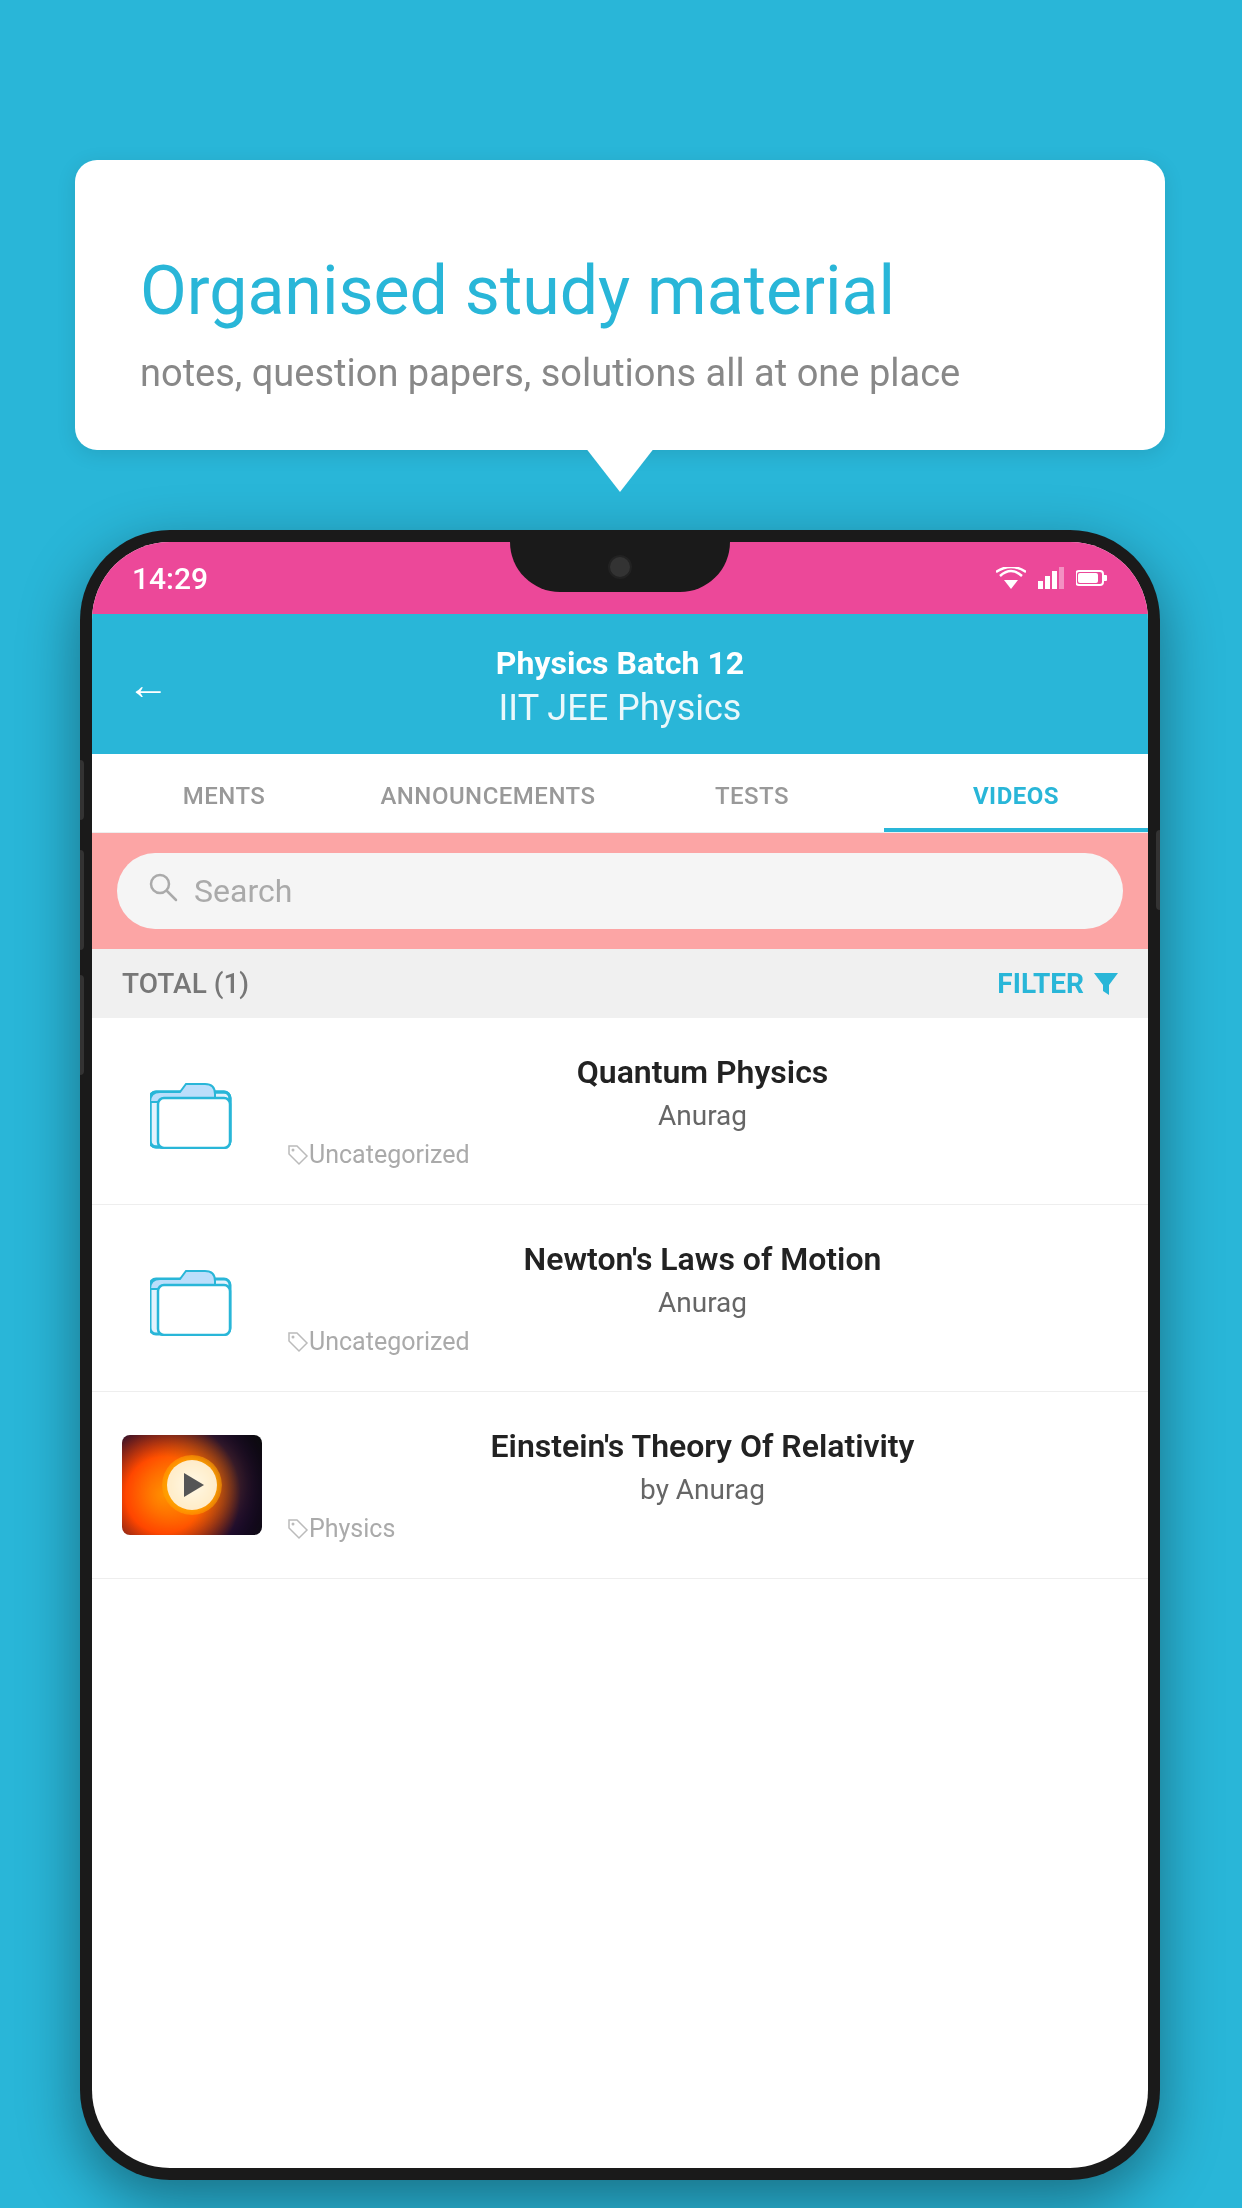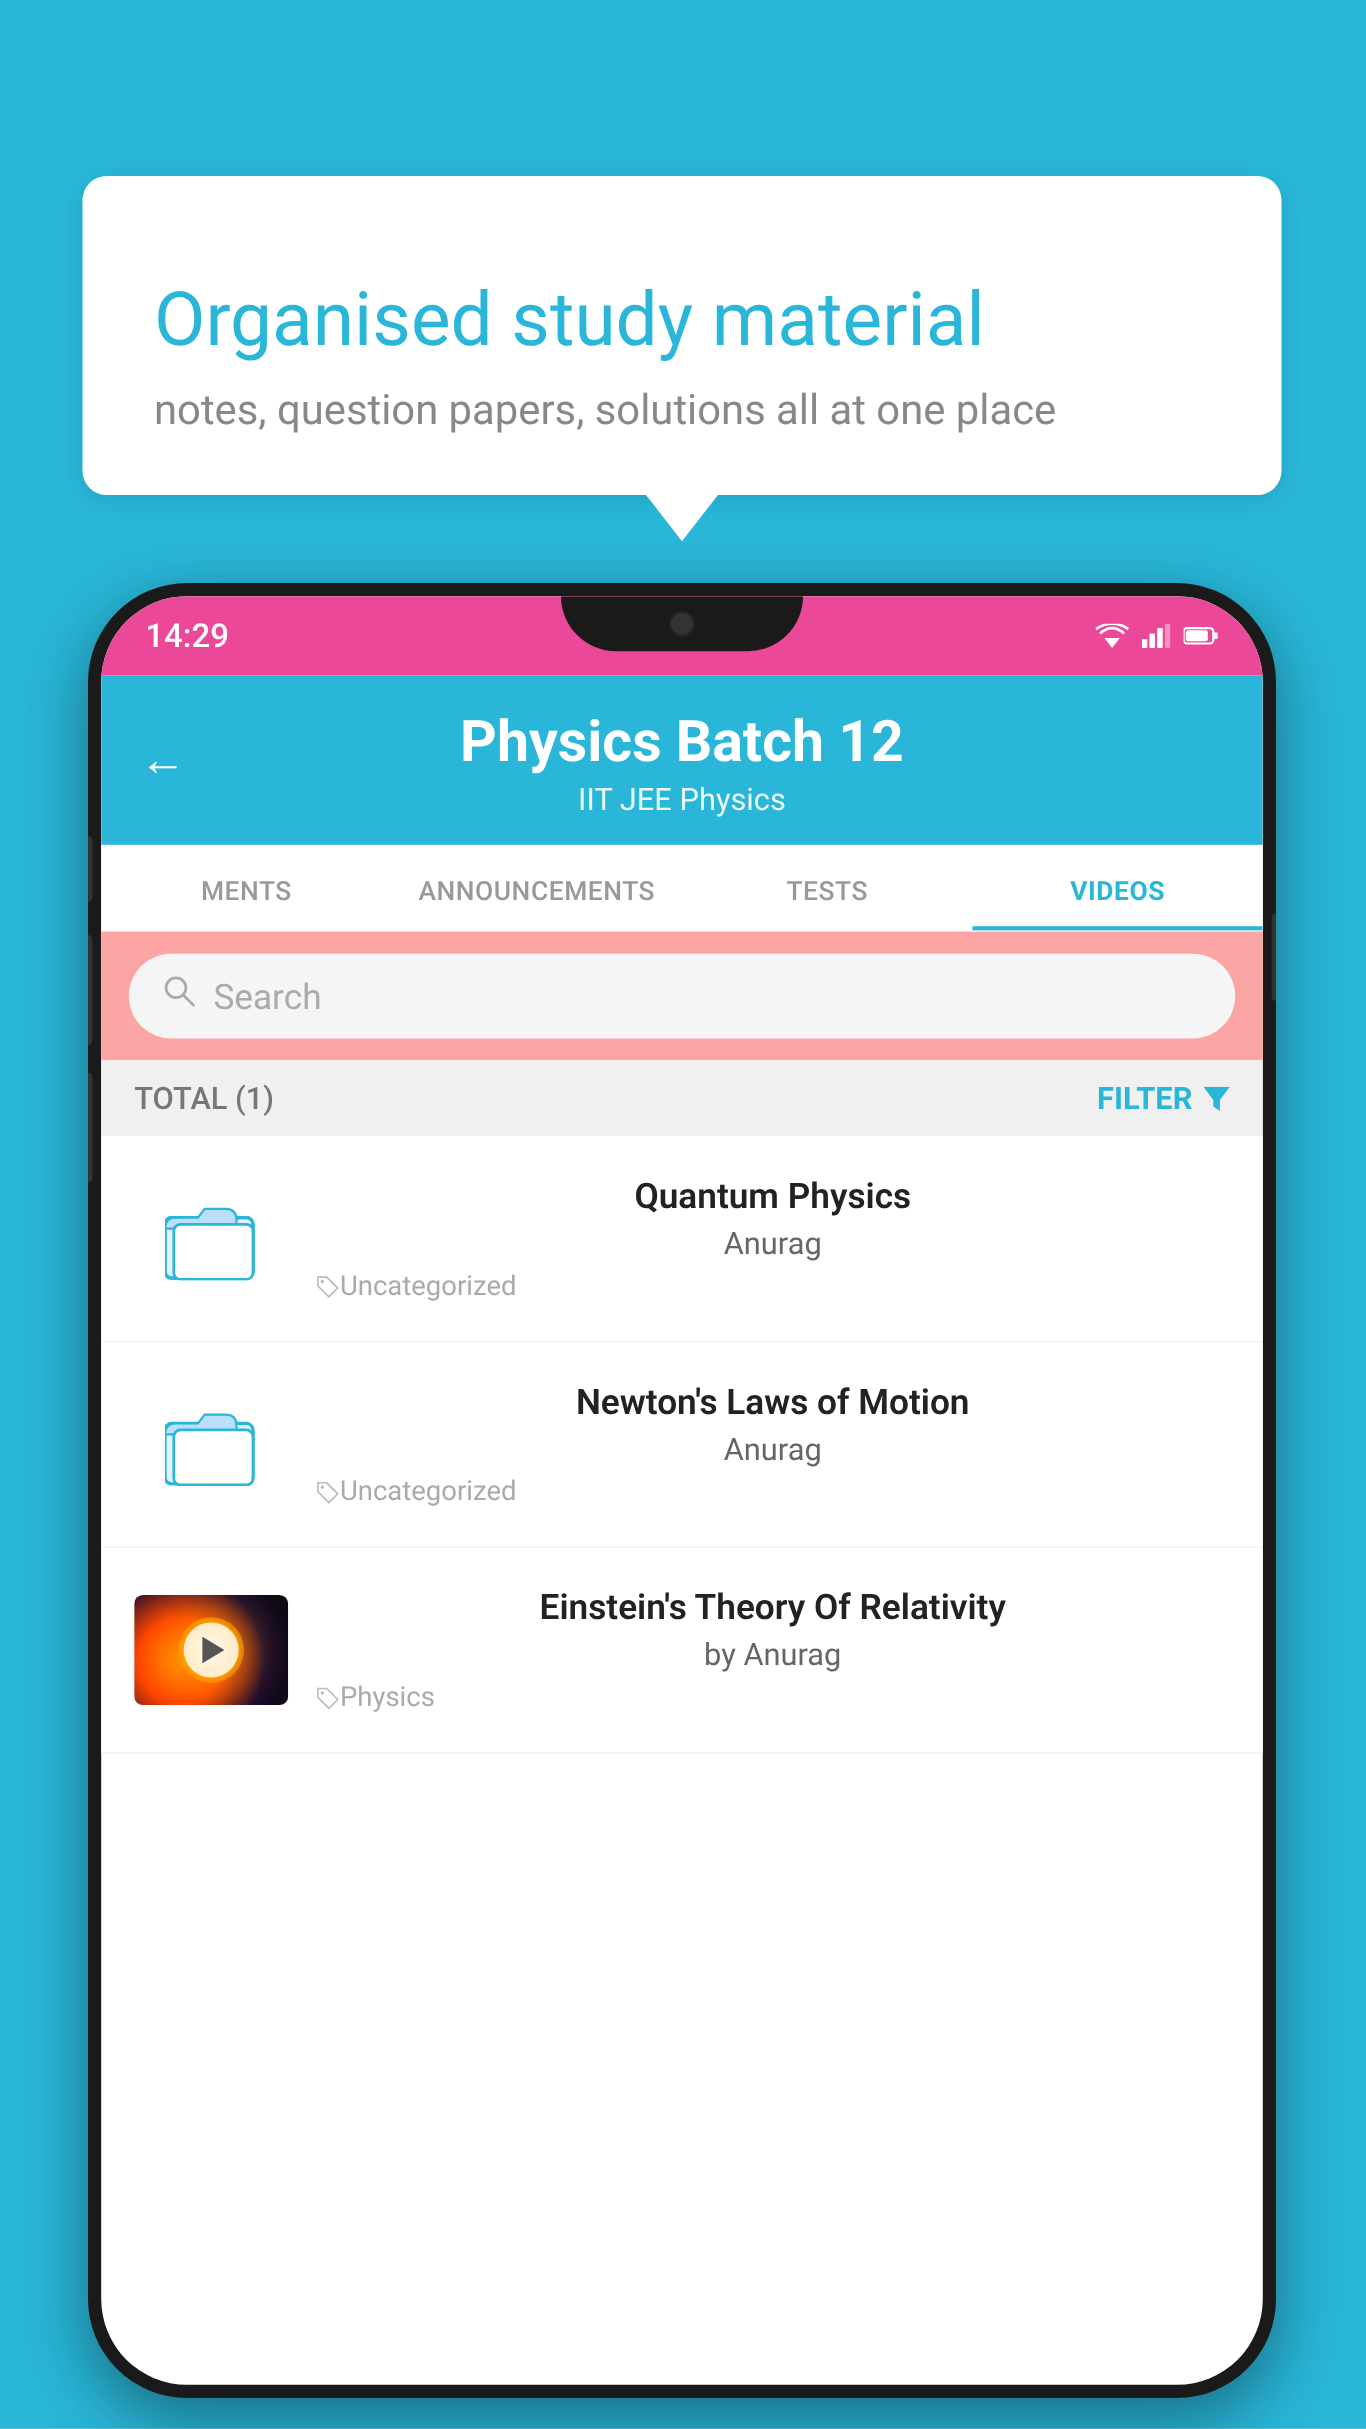--- a/index.html
+++ b/index.html
@@ -133,26 +133,26 @@
     .back-btn {
       position: absolute;
       left: 35px;
       top: 50%;
       transform: translateY(-50%);
       color: white;
       font-size: 42px;
     }
     .header-title {
       color: white;
-      font-size: 52px;
+      font-size: 32px;
       font-weight: 700;
     }
     .header-subtitle {
       color: rgba(255,255,255,0.9);
-      font-size: 28px;
+      font-size: 36px;
       margin-top: 5px;
     }
 
     
     .tabs-bar {
       background: white;
       display: flex;
       border-bottom: 1px solid #eee;
       overflow: hidden;
     }

